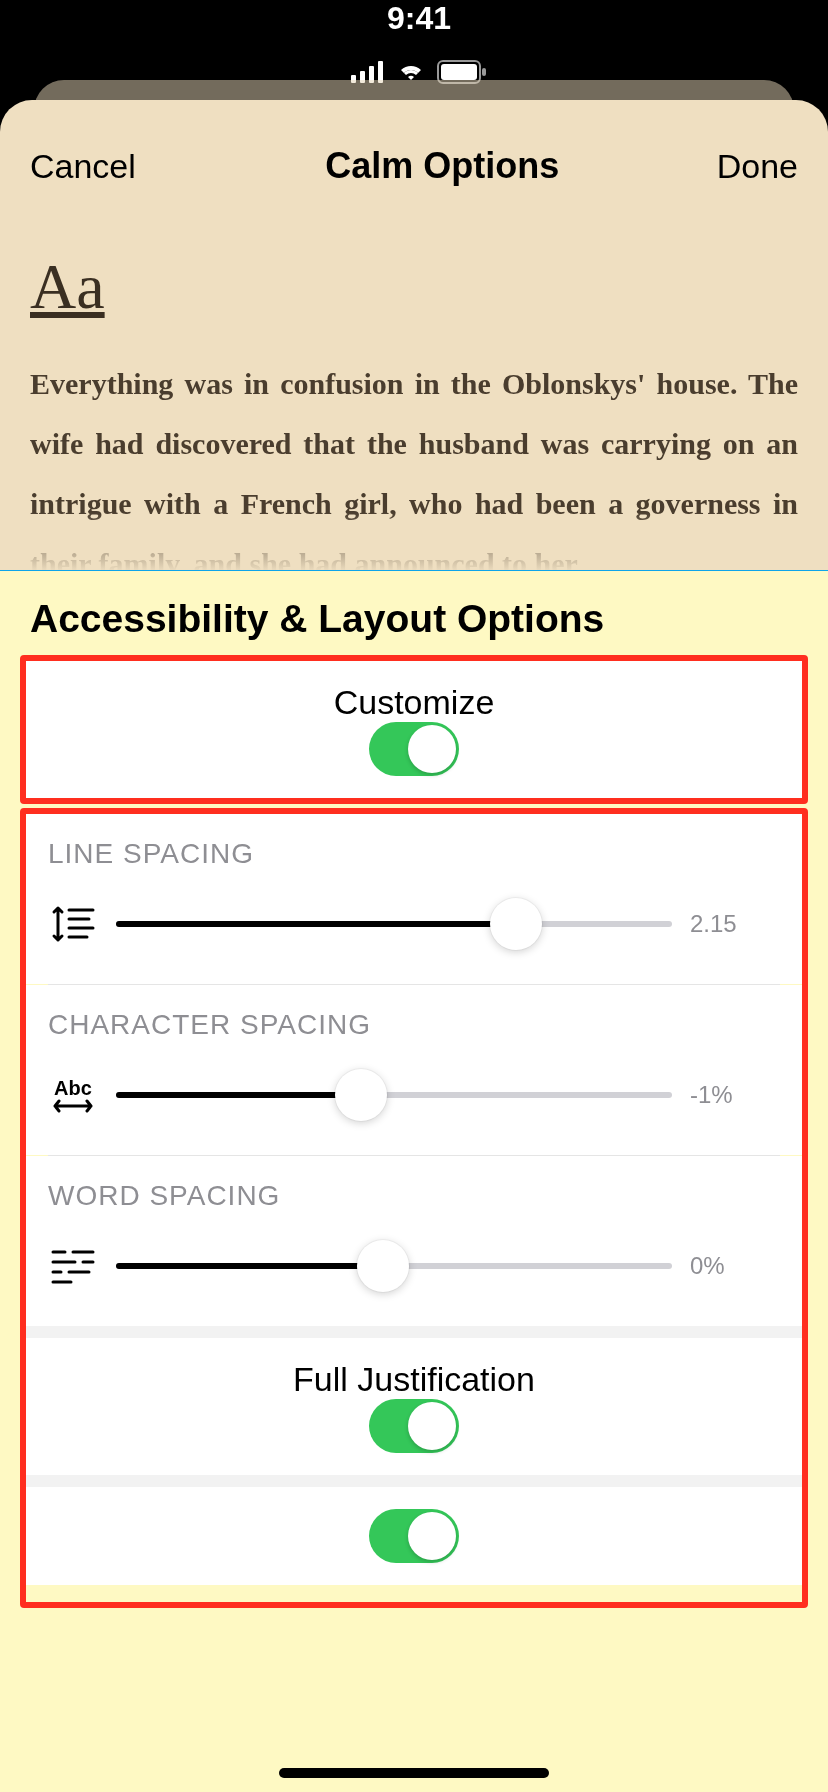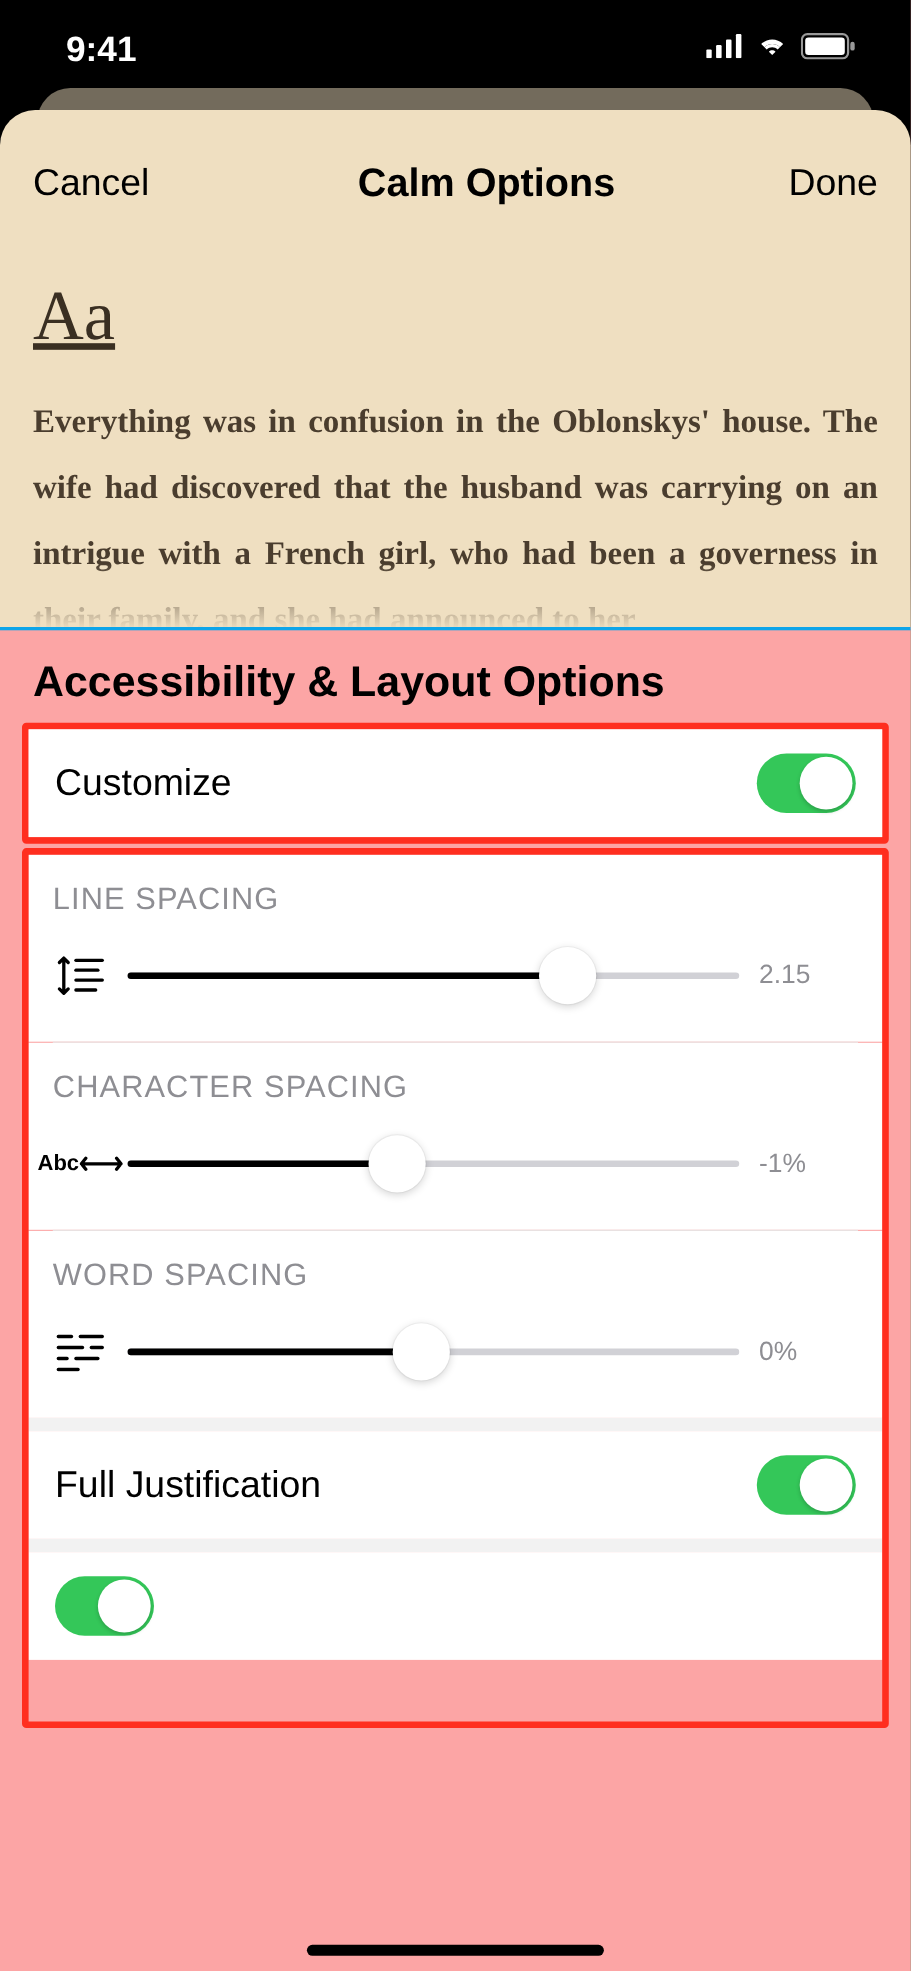--- a/index.html
+++ b/index.html
@@ -16,20 +16,21 @@
       overflow: hidden;
       position: relative;
     }
     .status-bar {
       height: 88px;
       display: flex;
       align-items: center;
       justify-content: space-between;
       padding: 0 50px 0 60px;
       color: #fff;
+      flex-direction: column;
     }
     .status-time {
       font-size: 32px;
       font-weight: 600;
     }
     .status-icons {
       display: flex;
       align-items: center;
       gap: 10px;
     }
@@ -97,27 +98,27 @@
       line-height: 2.0;
       text-align: justify;
     }
     .preview-fade {
       position: absolute;
       left:0; right:0; bottom:0;
       height: 60px;
       background: linear-gradient(to bottom, rgba(239,223,193,0) 0%, rgba(239,223,193,1) 100%);
     }
     .options-panel {
-      background: #fca5a5;
+      background: #fef9c3;
       position: absolute;
       top: 470px;
       left: 0;
       right: 0;
       bottom: 0;
-      border-top: 3px solid #0ea5e9;
+      border-top: 1px solid #0ea5e9;
     }
     .panel-title {
       font-size: 39px;
       font-weight: 700;
       color: #000;
       padding: 26px 30px 14px 30px;
     }
     .highlight-box1 {
       border: 6px solid #ff2e1f;
       margin: 0 20px;
@@ -131,20 +132,21 @@
       height: 800px;
       overflow: hidden;
     }
     .row {
       background: #fff;
       display: flex;
       align-items: center;
       justify-content: space-between;
       padding: 22px 24px;
       min-height: 88px;
+      flex-direction: column;
     }
     .row-label {
       font-size: 34px;
       color: #000;
     }
     .toggle {
       width: 90px;
       height: 54px;
       background: #34c759;
       border-radius: 27px;
@@ -228,21 +230,21 @@
       color: #8e8e93;
       min-width: 90px;
       text-align: left;
     }
     .gap-row {
       height: 12px;
       background: #f2f2f2;
     }
     .char-icon-wrap {
       display: flex;
-      flex-direction: row;
+      flex-direction: column;
       align-items: center;
       font-weight: 700;
       font-size: 20px;
       line-height: 1.1;
     }
     .home-indicator {
       position: absolute;
       bottom: 14px;
       left: 50%;
       transform: translateX(-50%);

